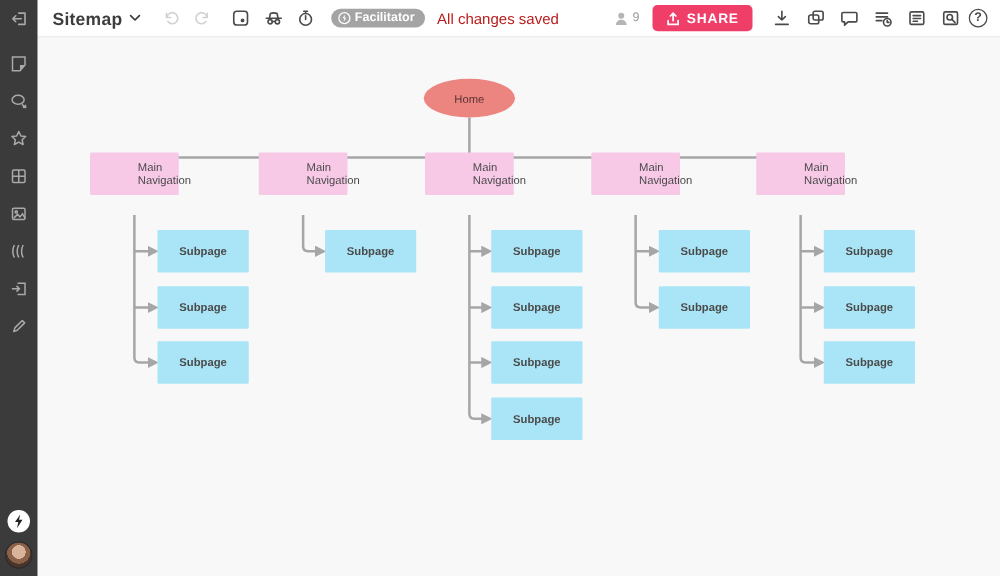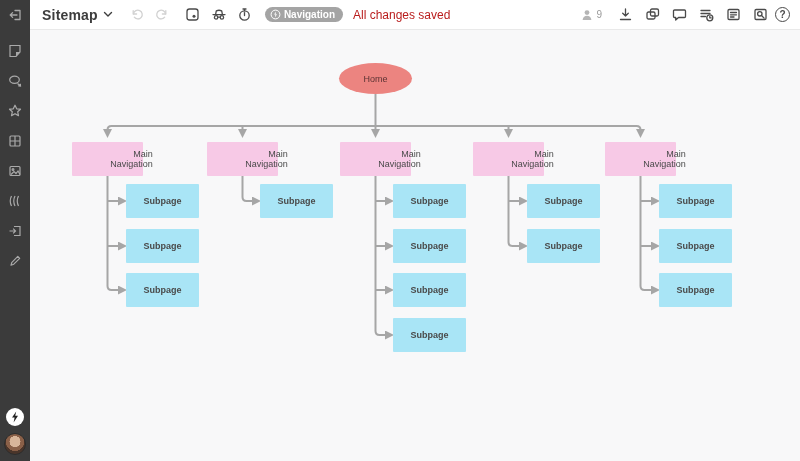--- a/index.html
+++ b/index.html
@@ -32,23 +32,23 @@
   .participants { display:flex; align-items:center; gap:2px; margin-right:8px; cursor:pointer; }
   .participants .count { font-size:10px; color:#9a9a9a; }
   .share-btn { background:var(--c-share,#ef3e68); color:#fff; border:none; height:21px; padding:0 11px; border-radius:4px; font-size:11px; font-weight:bold; letter-spacing:.6px; display:flex; align-items:center; gap:5px; cursor:pointer; margin-right:8px; font-family:"Liberation Sans",sans-serif; }
   .share-btn svg { stroke:#fff; fill:none; stroke-width:1.4; stroke-linecap:round; }
   .help-circle { width:15px; height:15px; border:1.4px solid #4a4a4a; border-radius:50%; font-size:10px; font-weight:bold; color:#4a4a4a; display:flex; align-items:center; justify-content:center; cursor:pointer; }
 
   
   .canvas { position:absolute; left:30px; top:30px; width:770px; height:431px; background:#f8f8f9; }
   .wires { position:absolute; left:0; top:0; width:770px; height:431px; }
   .wires path { stroke:var(--c-connector,#a6a6a6); stroke-width:2; fill:none; }
-  .node { position:absolute; display:flex; align-items:center; justify-content:center; font-size:9px; color:#4a4a4a; cursor:pointer;text-align:right; }
+  .node { position:absolute; display:flex; align-items:center; justify-content:center; font-size:9px; color:#4a4a4a; cursor:pointer; }
   .node.home { left:309px; top:33px; width:73px; height:31px; border-radius:50%; background:var(--c-home,#ec8480); color:#5c3333; }
-  .node.nav { top:112px; width:71px; height:34px; background:var(--c-nav,#f7c9e6); border-radius:1px;padding-left:48px; }
+  .node.nav { top:92px; width:71px; height:34px; background:var(--c-nav,#f7c9e6); border-radius:1px;padding-left:48px; }
   .node.sub { width:73px; height:34px; background:var(--c-subpage,#a9e5f6); border-radius:1px;font-weight:bold; }
   .n1{left:42px} .n2{left:177px} .n3{left:310px} .n4{left:443px} .n5{left:575px}
 </style>
 </head>
 <body>
 
 <div class="app">
 
   <aside class="sidebar">
     <div class="sb-exit">
@@ -160,32 +160,39 @@
             <path d="M8.5,9.5 V6.6"></path>
             <path d="M8.5,4.8 V3 M7,3 h3"></path>
           </svg>
       </span>
     </div>
     <span class="badge">
       <svg width="11" height="11" viewBox="0 0 11 11">
           <circle cx="5.5" cy="5.5" r="4.4" fill="none" stroke="#fff" stroke-width="1"></circle>
           <path d="M6.1,2.6 L4,5.6 h1.4 L4.9,8.4 7,5.2 H5.6 z" fill="#fff" stroke="none"></path>
         </svg>
-      <span>Navigation</span>
+      <span>Facilitator</span>
     </span>
     <span class="status">All changes saved</span>
 
     <div class="tb-right">
       <span class="participants">
         <svg width="14" height="14" viewBox="0 0 14 14">
             <circle cx="7" cy="4.6" r="2.4" fill="#b5b5b5" stroke="none"></circle>
             <path d="M2.6,12 c0.4,-3 2.2,-4.2 4.4,-4.2 c2.2,0 4,1.2 4.4,4.2 z" fill="#b5b5b5" stroke="none"></path>
           </svg>
         <span class="count">9</span>
       </span>
+      <button class="share-btn">
+        <svg width="11" height="12" viewBox="0 0 11 12">
+            <path d="M5.5,7.5 V1.8 M3.3,3.8 L5.5,1.6 7.7,3.8"></path>
+            <path d="M1.5,7.5 v3 h8 v-3"></path>
+          </svg>
+        <span>SHARE</span>
+      </button>
       <span class="tb-ico">
         <svg width="17" height="17" viewBox="0 0 17 17">
             <path d="M8.5,3 v7 M5.7,7.3 L8.5,10 11.3,7.3"></path>
             <path d="M3.5,13.5 h10"></path>
           </svg>
       </span>
       <span class="tb-ico">
         <svg width="17" height="17" viewBox="0 0 17 17">
             <rect x="3" y="6" width="8" height="7" rx="1.5"></rect>
             <rect x="6.5" y="3" width="8" height="7" rx="1.5"></rect>

